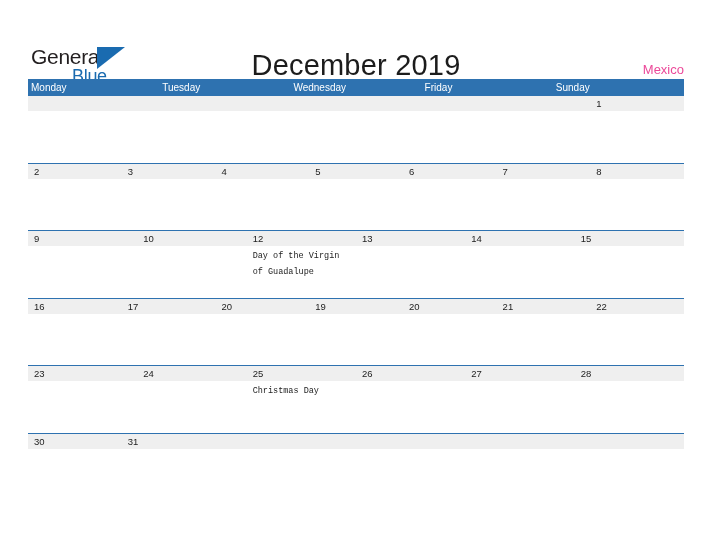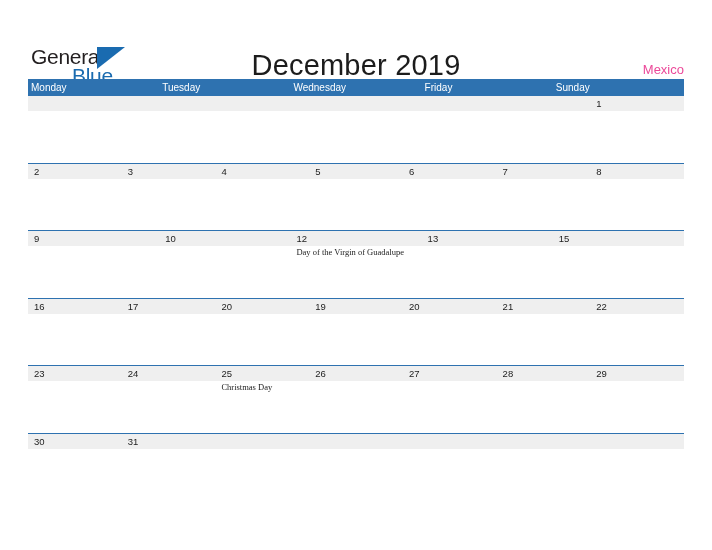--- a/index.html
+++ b/index.html
@@ -42,21 +42,21 @@
     font-size: 21px;
     color: #231f20;
     letter-spacing: -0.3px;
     line-height: 22px;
     font-family: "Liberation Sans", sans-serif;
   }
   .logo-blue {
     position: absolute;
     left: 41px;
     top: 19px;
-    font-size: 21px;
+    font-size: 18px;
     color: #1a6bb0;
     letter-spacing: -0.3px;
     line-height: 22px;
     font-family: "Liberation Sans", sans-serif;
   }
   .logo-triangle {
     position: absolute;
     left: 66px;
     top: 1px;
     width: 0;
@@ -147,24 +147,24 @@
     line-height: 15px;
     height: 15px;
     font-family: "Liberation Sans", sans-serif;
   }
   .daynum.empty {
     visibility: hidden;
   }
   .event {
     font-size: 8.5px;
     color: #1c1c1c;
-    line-height: 9px;
+    line-height: 16px;
     margin-top: 2px;
     padding-right: 4px;
-    font-family: Liberation Serif, serif;
+    font-family: Liberation Mono, monospace;
   }
 </style>
 </head>
 <body>
 
 <div class="page">
 
   <div class="header">
     <div class="logo">
       <span class="logo-general">General</span>
@@ -248,20 +248,23 @@
             <div class="daynum">10</div>
           </div>
         <div class="day">
           <div class="daynum">12</div>
           <div class="event">Day of the Virgin of Guadalupe</div>
         </div>
         <div class="day">
             <div class="daynum">13</div>
           </div>
         <div class="day">
+            <div class="daynum">14</div>
+          </div>
+        <div class="day">
             <div class="daynum">15</div>
           </div>
       </div>
     </div>
 
     <div class="week">
       <div class="week-inner">
         <div class="band"></div>
         <div class="day">
             <div class="daynum">16</div>
@@ -302,23 +305,20 @@
         </div>
         <div class="day">
             <div class="daynum">26</div>
           </div>
         <div class="day">
             <div class="daynum">27</div>
           </div>
         <div class="day">
             <div class="daynum">28</div>
           </div>
-        <div class="day">
-            <div class="daynum">29</div>
-          </div>
       </div>
     </div>
 
     <div class="week last">
       <div class="week-inner">
         <div class="band"></div>
         <div class="day">
             <div class="daynum">30</div>
           </div>
         <div class="day">

